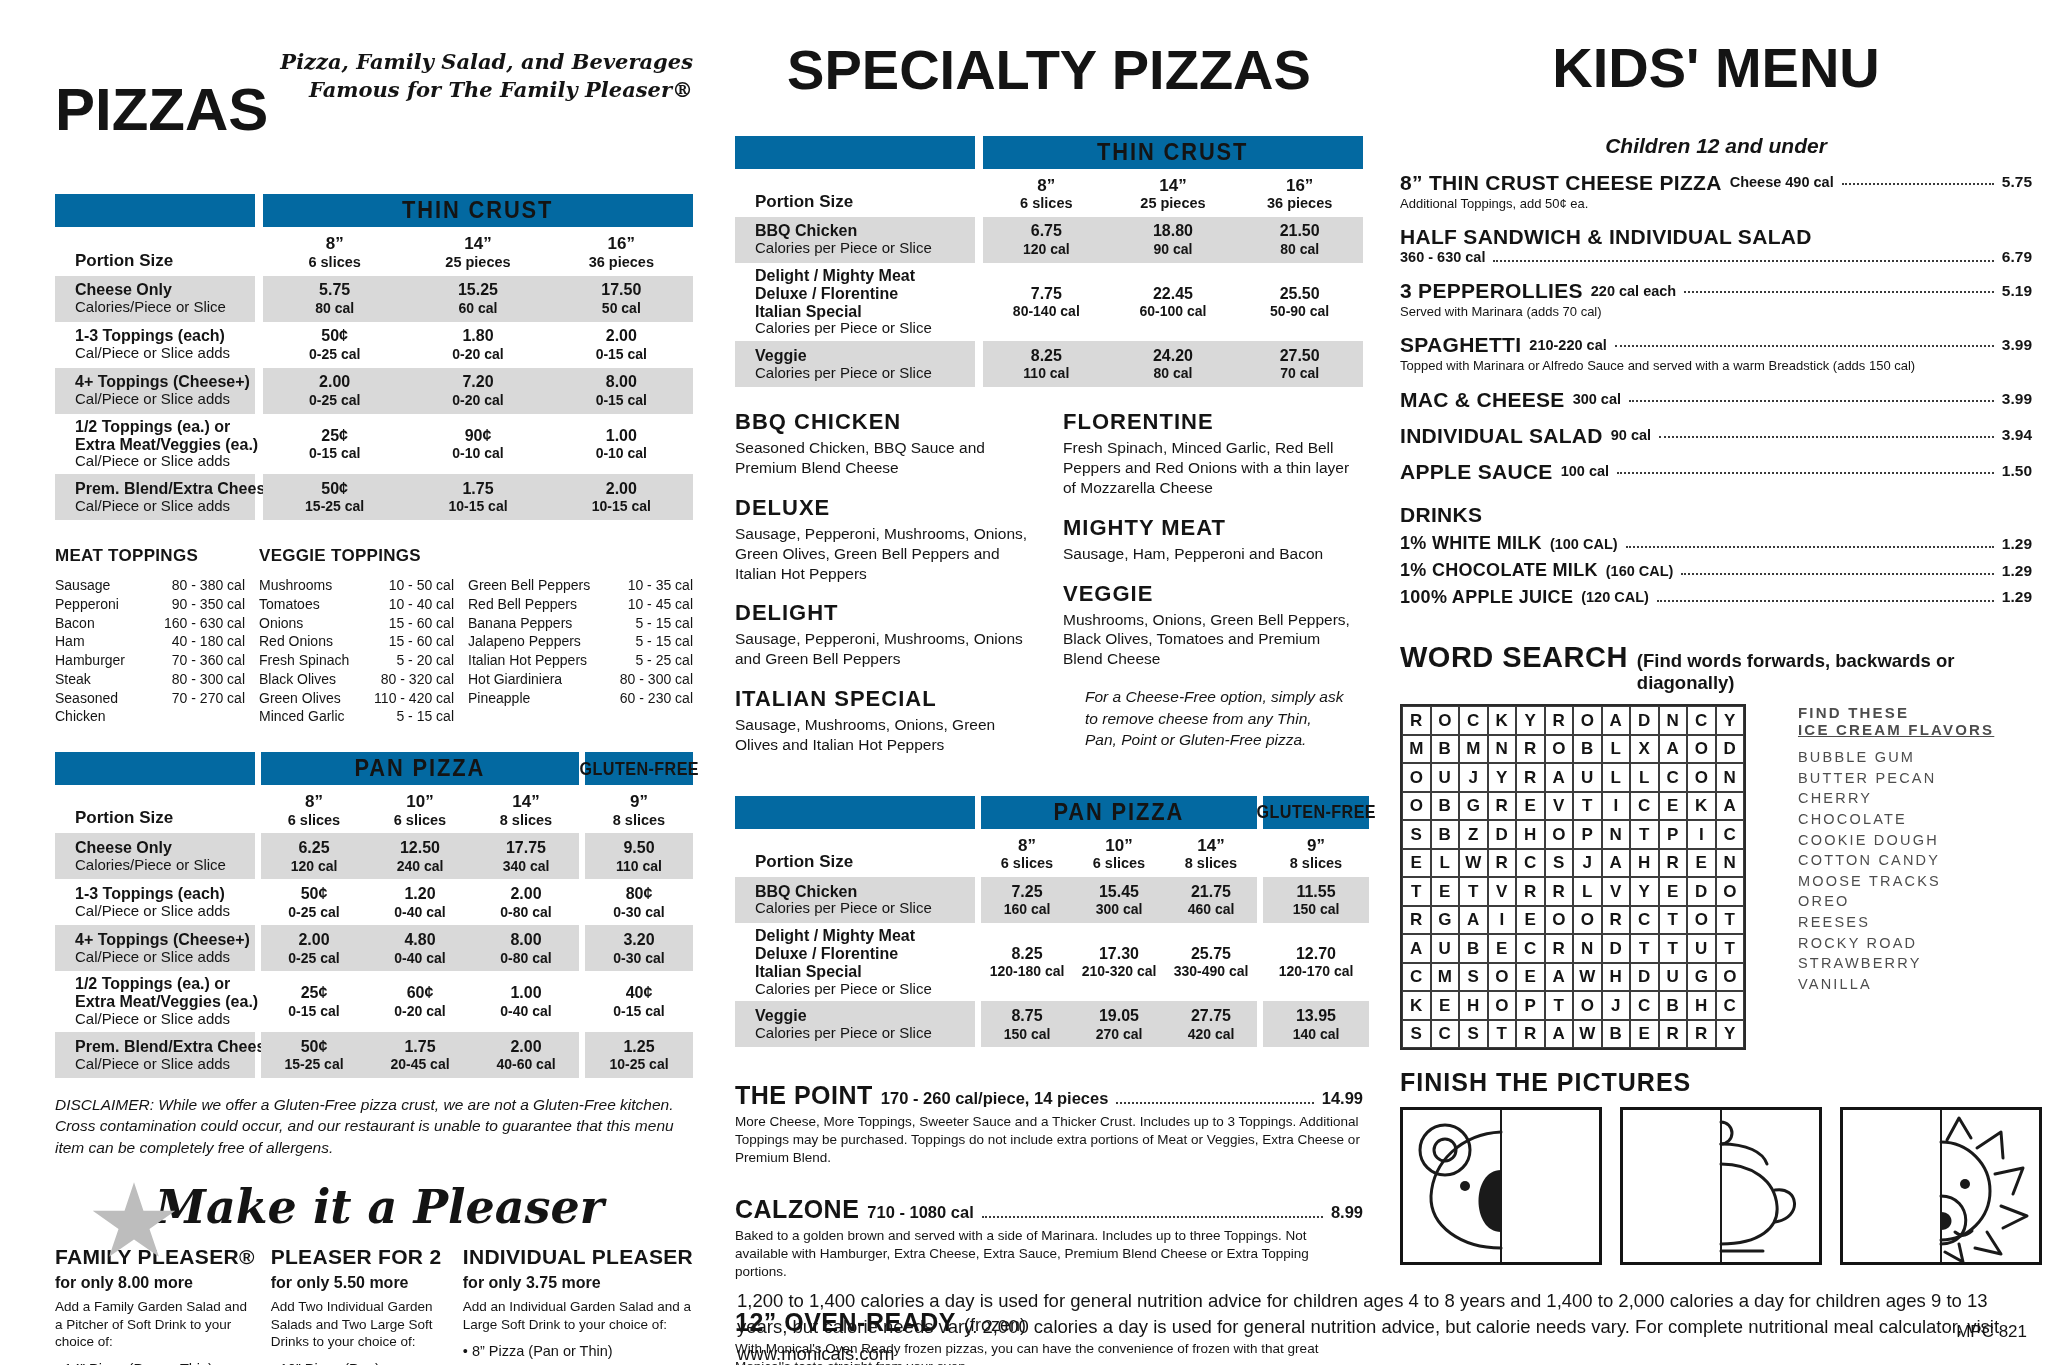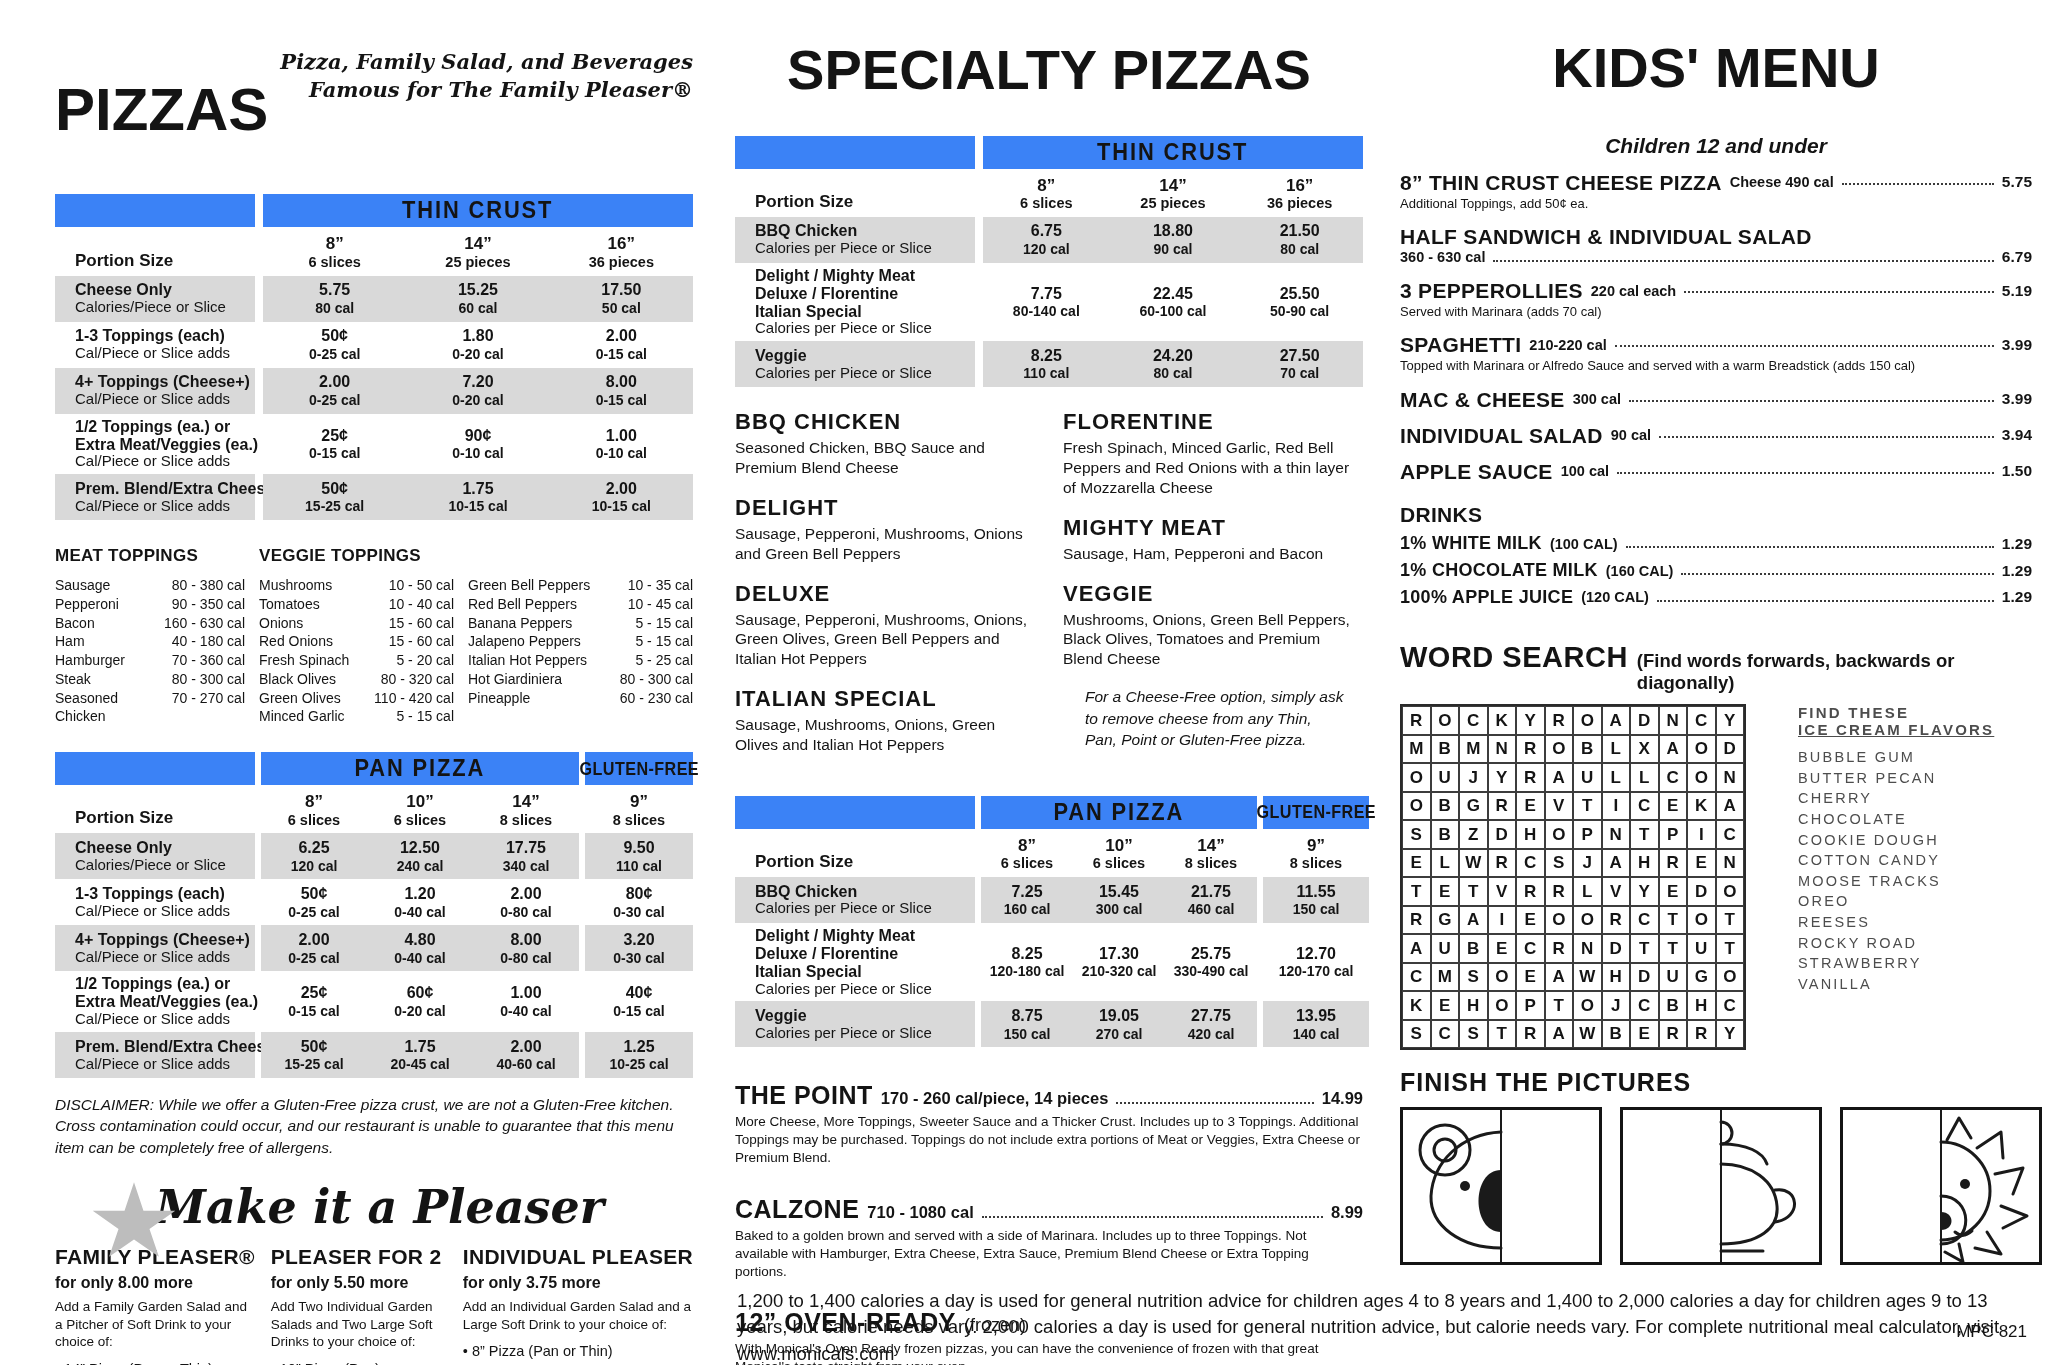--- a/index.html
+++ b/index.html
@@ -23,21 +23,21 @@
   .kids-title{text-align:center;font-size:56px;font-weight:700;line-height:1;margin-top:40px;}
   .kids-sub{text-align:center;font-weight:700;font-style:italic;font-size:21px;margin-top:4px;}
 
   
   .ptable{margin-top:14px;}
   .ptable .brow,.ptable .srow,.ptable .trow{display:grid;grid-template-columns:var(--tc);align-items:stretch;}
   .lt{--tc:200px 8px 430px;}
   .lp{--tc:200px 6px 318px 6px 108px;}
   .mt{--tc:240px 8px 380px;}
   .mp{--tc:240px 6px 276px 6px 106px;}
-  .band{background:#3b82f6;height:33px;display:flex;align-items:center;justify-content:center;}
+  .band{background:#0369a1;height:33px;display:flex;align-items:center;justify-content:center;}
   .bandtext{font-weight:700;font-size:23px;letter-spacing:2px;transform:scaleX(.95);white-space:nowrap;}
   .bandtext.gf{font-size:19px;letter-spacing:.5px;transform:scaleX(.85);}
   .srow{margin:7px 0 5px;align-items:end;}
   .plabel{font-weight:700;font-size:17px;padding-left:20px;align-self:end;}
   .sizes{display:grid;grid-template-columns:repeat(3,1fr);}
   .size-cell{text-align:center;line-height:1.15;}
   .sz{font-weight:700;font-size:17px;}
   .pc{font-weight:700;font-size:14.5px;}
   .trow{min-height:46px;}
   .rlabel{display:flex;flex-direction:column;justify-content:center;padding:4px 4px 4px 20px;line-height:1.12;}
@@ -800,27 +800,27 @@
 
   <div class="desc-wrap">
     <div class="desc-col">
 
         <div class="ditem">
           <div class="dname">BBQ CHICKEN</div>
           <div class="dtext">Seasoned Chicken, BBQ Sauce and Premium Blend Cheese</div>
         </div>
 
         <div class="ditem">
+          <div class="dname">DELUXE</div>
+          <div class="dtext">Sausage, Pepperoni, Mushrooms, Onions, Green Olives, Green Bell Peppers and Italian Hot Peppers</div>
+        </div>
+
+        <div class="ditem">
           <div class="dname">DELIGHT</div>
           <div class="dtext">Sausage, Pepperoni, Mushrooms, Onions and Green Bell Peppers</div>
-        </div>
-
-        <div class="ditem">
-          <div class="dname">DELUXE</div>
-          <div class="dtext">Sausage, Pepperoni, Mushrooms, Onions, Green Olives, Green Bell Peppers and Italian Hot Peppers</div>
         </div>
 
         <div class="ditem">
           <div class="dname">ITALIAN SPECIAL</div>
           <div class="dtext">Sausage, Mushrooms, Onions, Green Olives and Italian Hot Peppers</div>
         </div>
       </div>
     <div class="desc-col">
       <div>
 

